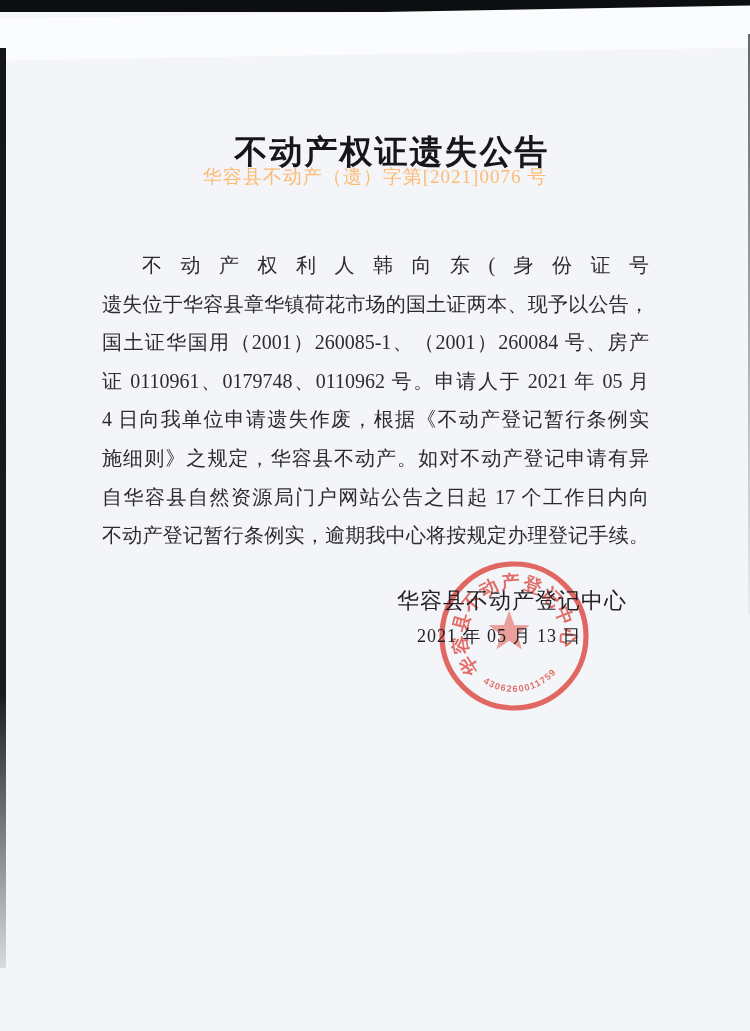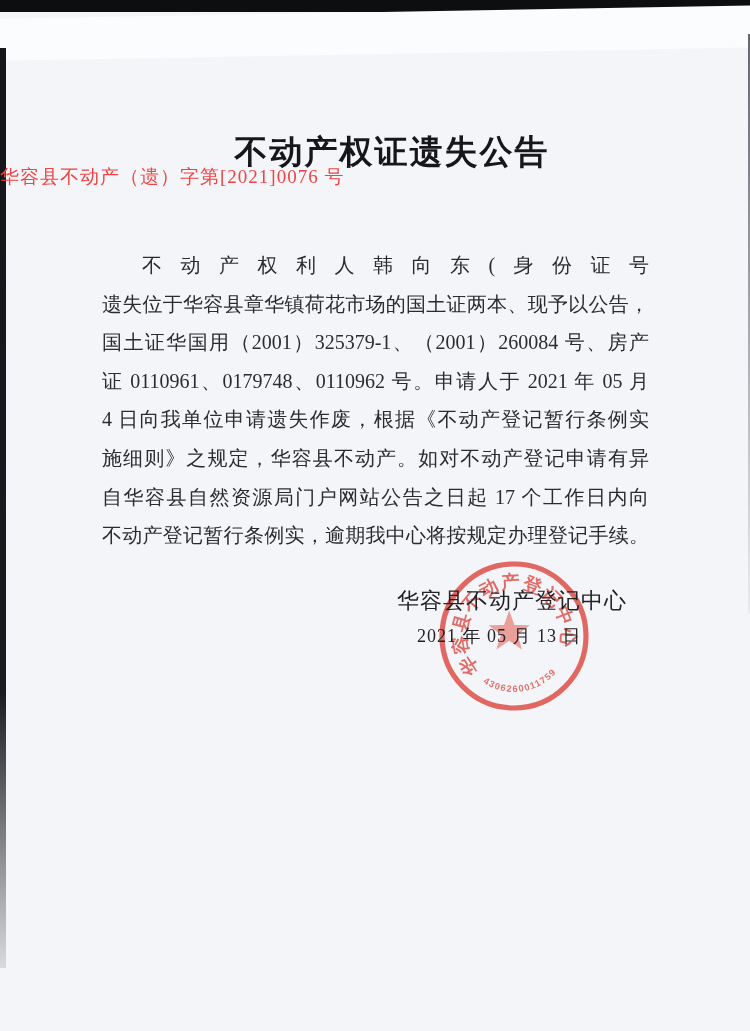--- a/index.html
+++ b/index.html
@@ -26,21 +26,21 @@
     background:linear-gradient(rgba(50,54,62,0.75), rgba(50,54,62,0.05));
   }
   .doc-title {
     position:absolute; left:0; top:108px; width:750px;
     padding-left:34px; box-sizing:border-box;
     text-align:center; font-size:33px; font-weight:bold; letter-spacing:2px;
     color:#17171b;
   }
   .doc-number {
     position:absolute; left:0; top:164px; width:750px;
-    font-size:19px; letter-spacing:1px; color:#ef4444;
+    text-align:center; font-size:19px; letter-spacing:1px; color:#fdba74;
   }
   .body-text {
     position:absolute; left:102px; top:246px; width:547px; color:#2b2b30;
     font-size:20px;
   }
   .body-line {
     height:38.6px; line-height:38.6px; overflow:hidden;
     text-align:justify; text-justify:inter-character;
   }
   .body-line::after { content:""; display:inline-block; width:100%; height:0; }
@@ -67,21 +67,21 @@
   <div class="left-shade"></div>
   <div class="right-shade"></div>
 
   <h1 class="doc-title">不动产权证遗失公告</h1>
 
   <div class="doc-number">华容县不动产（遗）字第[2021]0076 号</div>
 
   <div class="body-text">
       <div class="body-line indent">不动产权利人韩向东(身份证号 4306231958XXXXXXXX)，</div>
       <div class="body-line">遗失位于华容县章华镇荷花市场的国土证两本、现予以公告，</div>
-      <div class="body-line">国土证华国用（2001）325379-1、（2001）260084 号、房产</div>
+      <div class="body-line">国土证华国用（2001）260085-1、（2001）260084 号、房产</div>
       <div class="body-line">证 0110961、0179748、0110962 号。申请人于 2021 年 05 月</div>
       <div class="body-line">4 日向我单位申请遗失作废，根据《不动产登记暂行条例实</div>
       <div class="body-line">施细则》之规定，华容县不动产。如对不动产登记申请有异议，</div>
       <div class="body-line">自华容县自然资源局门户网站公告之日起 17 个工作日内向</div>
       <div class="body-line">不动产登记暂行条例实，逾期我中心将按规定办理登记手续。</div>
     </div>
 
   <svg class="seal" viewBox="0 0 200 200" aria-hidden="true">
     <defs>
       <path id="arcTop" d="M 48,130 A 60,60 0 1 1 152,130" fill="none"></path>

